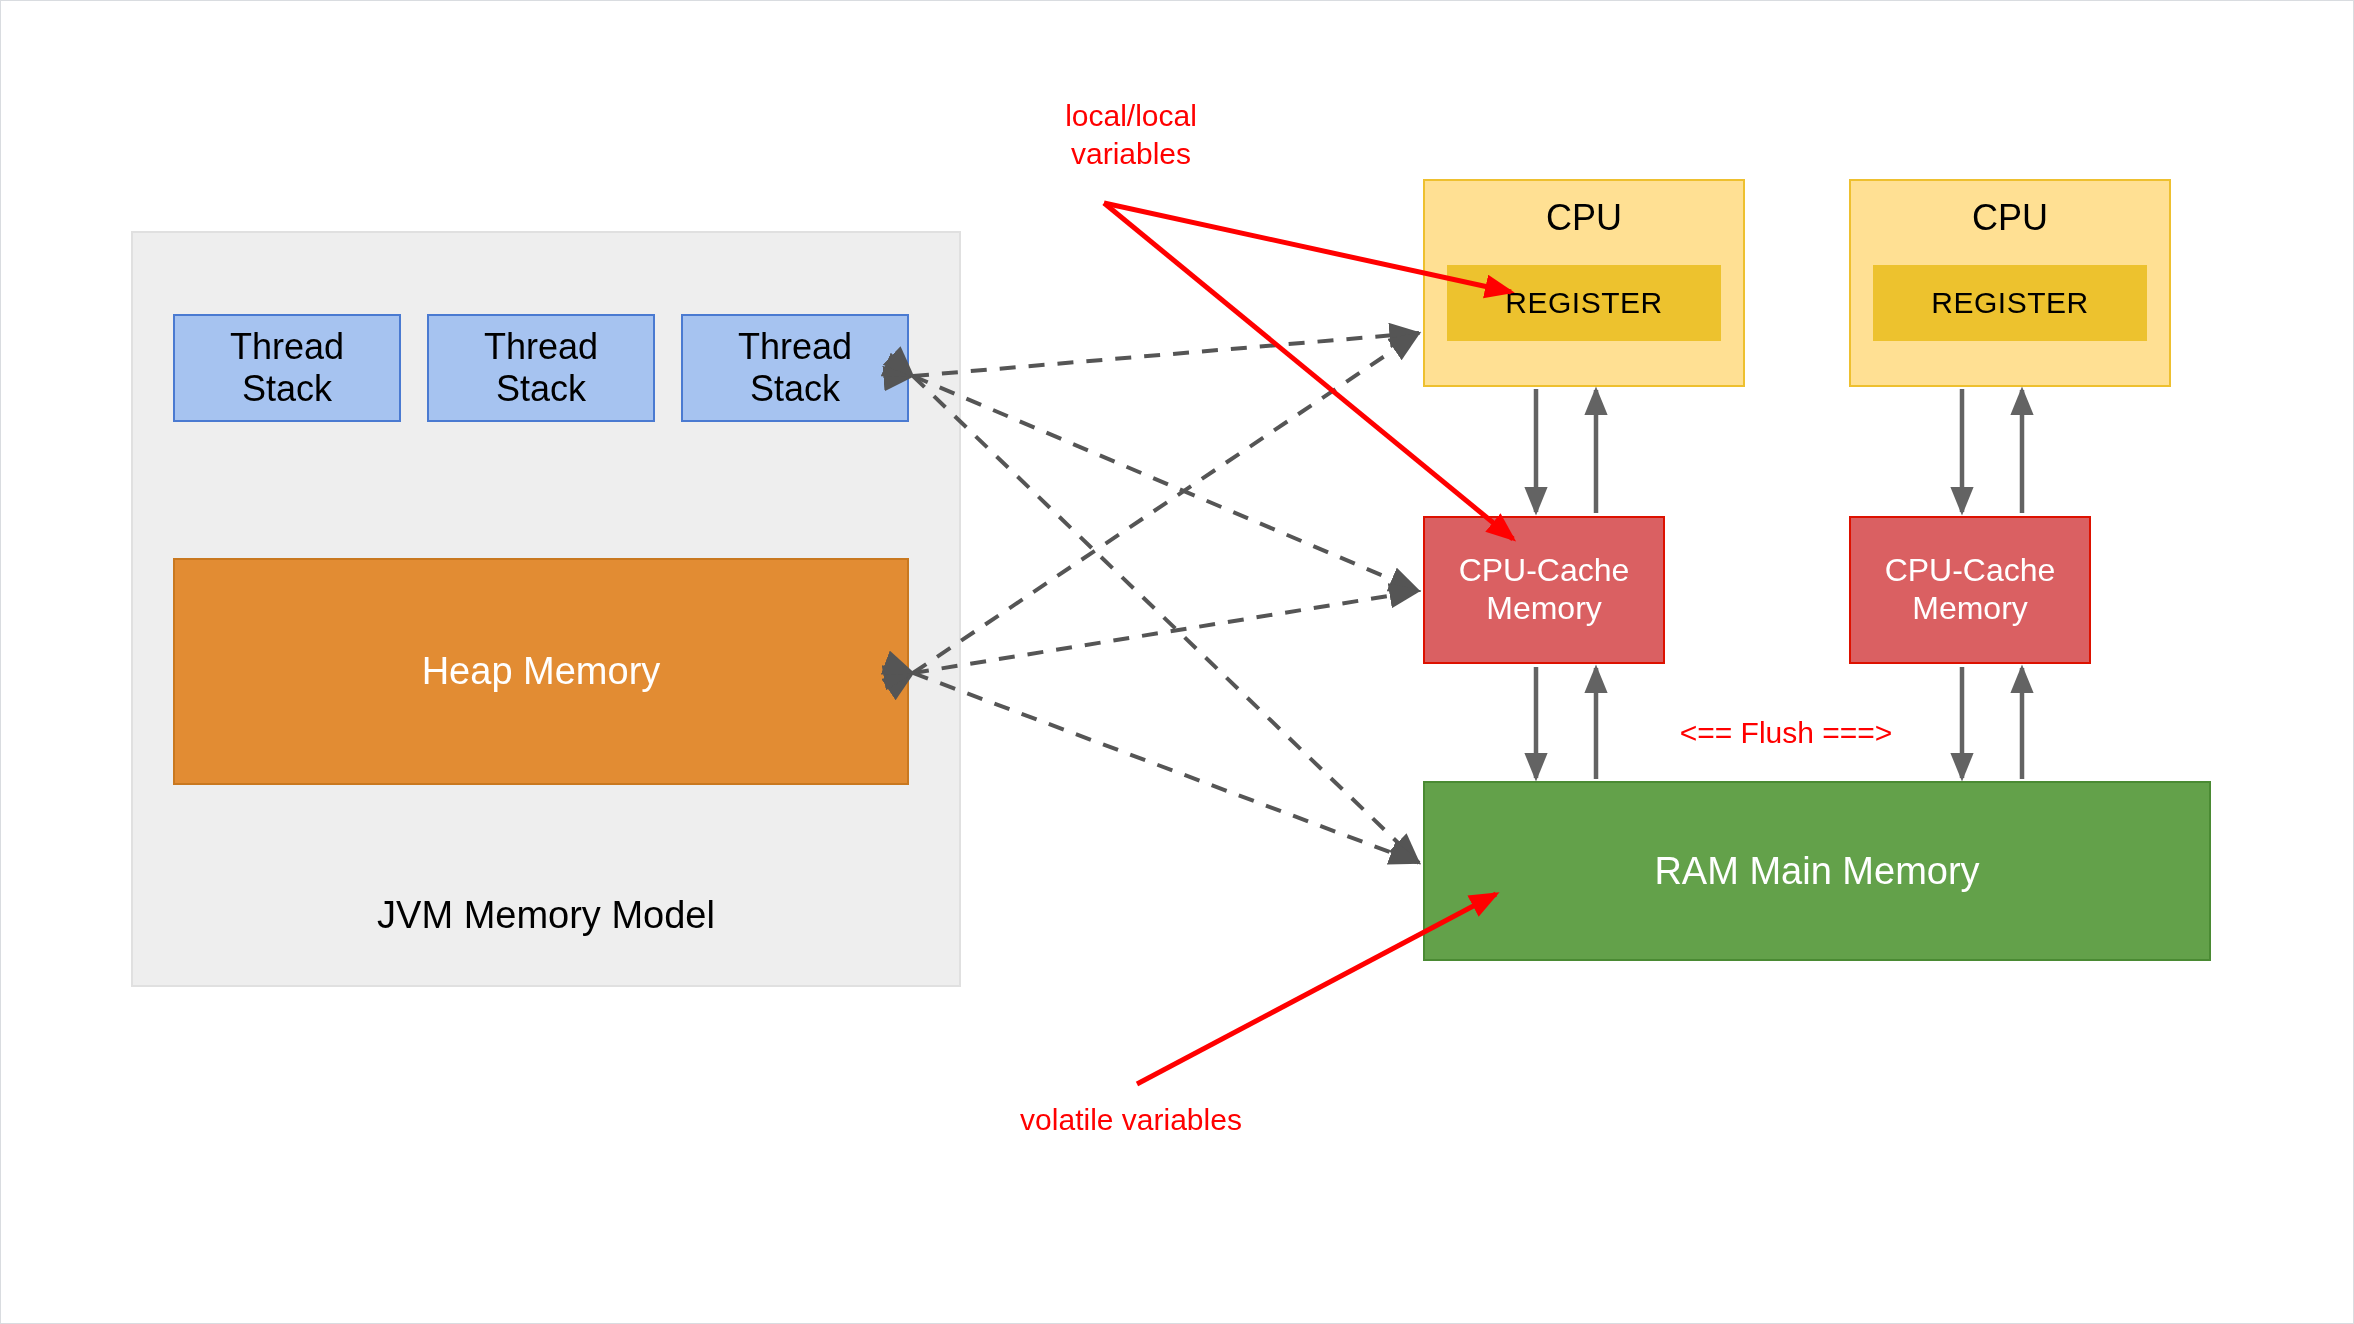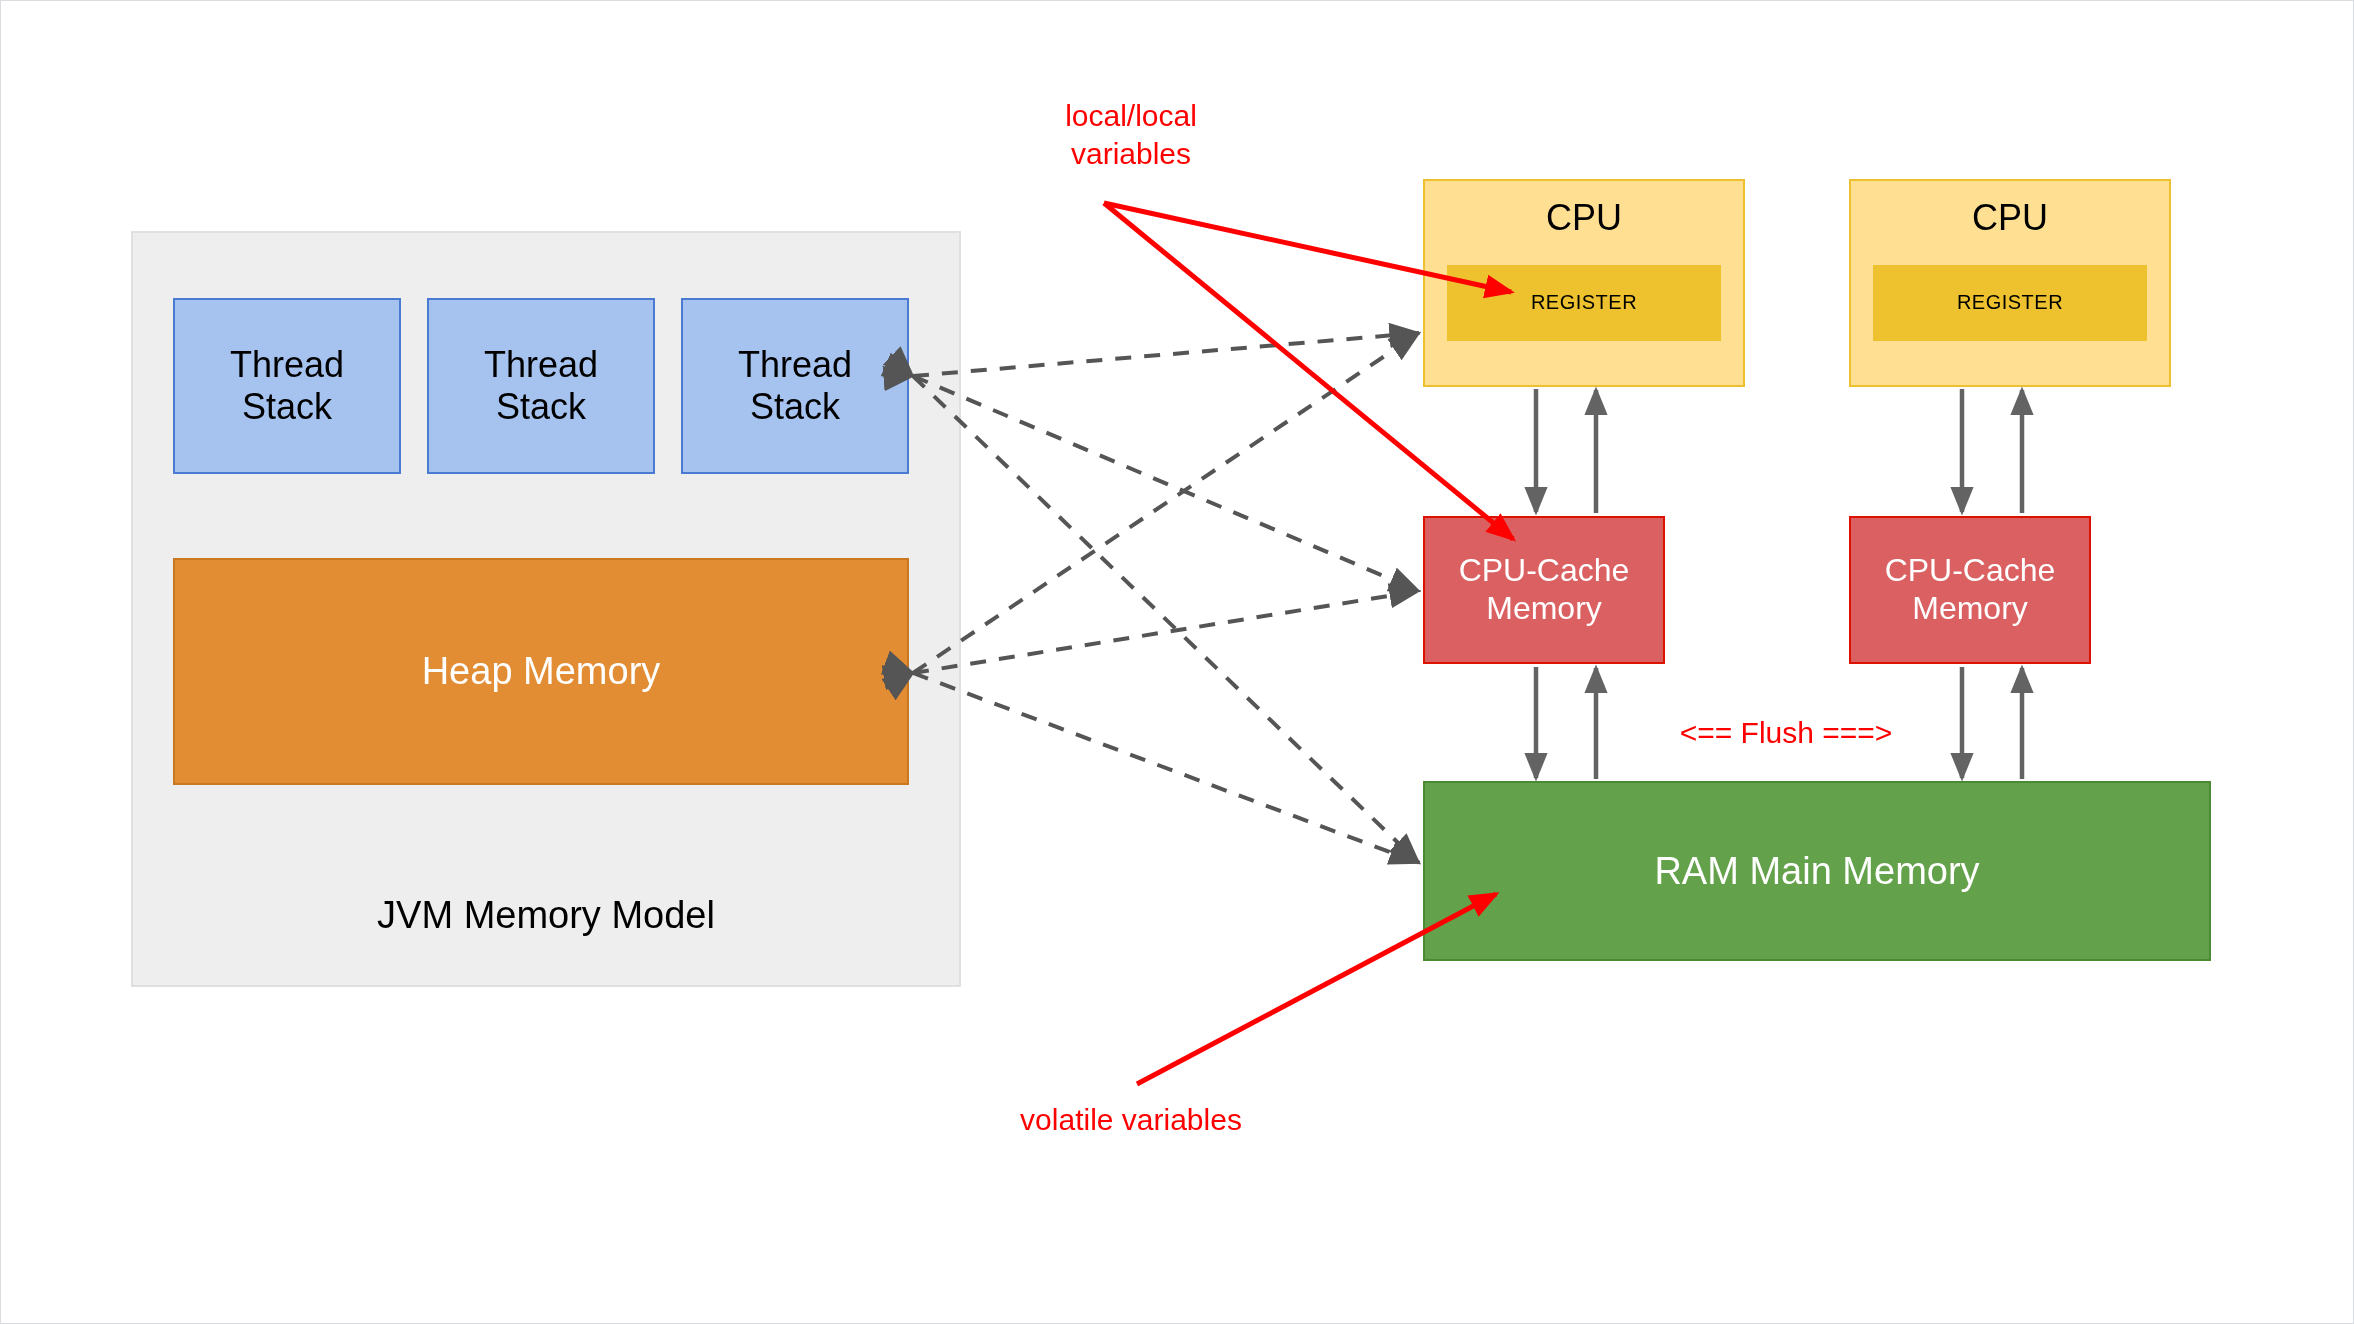--- a/index.html
+++ b/index.html
@@ -53,22 +53,22 @@
     text-align: center;
     line-height: 1.18;
   }
 
   .thread-stack {
     background: #a6c3f0;
     border: 2px solid #4a7ad1;
     font-size: 36px;
     color: #000000;
     width: 228px;
-    height: 176px;
-    top: 297px;
+    height: 108px;
+    top: 313px;
   }
   #thread-stack-1 { left: 172px; }
   #thread-stack-2 { left: 426px; }
   #thread-stack-3 { left: 680px; }
 
   #heap-memory {
     left: 172px;
     top: 557px;
     width: 736px;
     height: 227px;
@@ -100,21 +100,21 @@
   .register-box {
     position: absolute;
     left: 22px;
     right: 22px;
     top: 84px;
     height: 76px;
     background: #edc22e;
     display: flex;
     align-items: center;
     justify-content: center;
-    font-size: 20px;
+    font-size: 30px;
     color: #000000;
     letter-spacing: 0.5px;
   }
 
   .cache-box {
     background: #da6062;
     border: 2px solid #dd1100;
     top: 515px;
     width: 242px;
     height: 148px;

